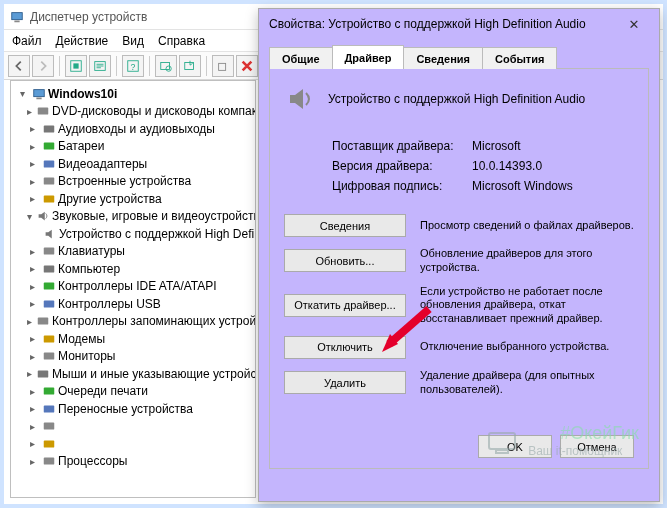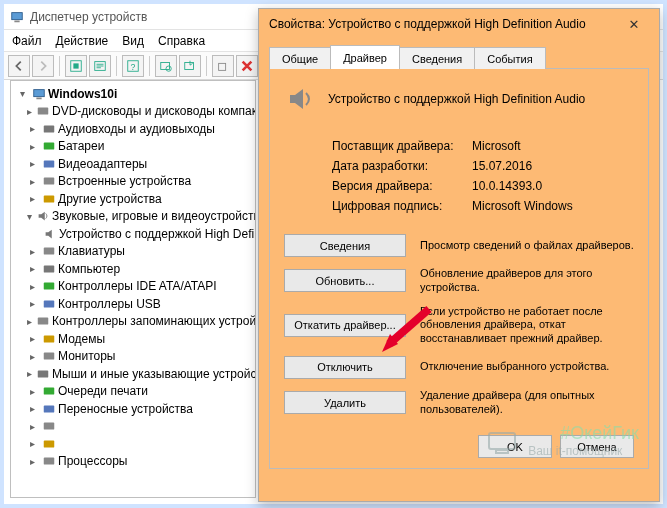--- a/index.html
+++ b/index.html
@@ -17,26 +17,26 @@
   .tsep { width:1px; height:20px; background:#ccc; margin:0 3px;}
   .tree { position:absolute; top:76px; left:6px; width:246px; bottom:6px; border:1px solid #bfbfbf; background:#fff; overflow:hidden; font-size:12px; padding:4px 2px;}
   .tree-row { display:flex; align-items:center; height:17.5px; white-space:nowrap; padding-left:4px; gap:2px;}
   .tw1 { padding-left: 14px; }
   .tw2 { padding-left: 30px; }
   .expander { width:11px; height:11px; display:inline-flex; align-items:center; justify-content:center; color:#666; font-size:10px; margin-right:2px;}
   .devicon { width:14px; height:14px; flex-shrink:0; }
   .right-panel { position:absolute; top:76px; left:256px; right:6px; bottom:6px; border:1px solid #bfbfbf; background:#fff; }
 
   
-  .props { position:absolute; top:4px; left:254px; width:402px; height:494px; background:#fdba74; border:1px solid #aaa; box-shadow:0 4px 12px rgba(0,0,0,.25); }
+  .props { position:absolute; top:4px; left:254px; width:402px; height:494px; background:#c4b5fd; border:1px solid #aaa; box-shadow:0 4px 12px rgba(0,0,0,.25); }
   .props-title { height:30px; display:flex; align-items:center; padding:0 10px; font-size:12px; justify-content:space-between; }
   .props-close { width:30px; height:22px; display:flex; align-items:center; justify-content:center; font-size:13px; color:#333; }
   .props-body { padding:6px 10px 8px 10px; }
   .tabstrip { display:flex; border-bottom:1px solid #bbb; font-size:11px; height:24px; align-items:flex-end; }
-  .tab { padding:4px 12px; border:1px solid #bbb; border-bottom:none; background:#f1f1f1; margin-right:-1px; position:relative; top:1px; height:22px; display:flex; align-items:center;}
+  .tab { padding:4px 12px; border:1px solid #bbb; border-bottom:none; background:#f1f1f1; margin-right:-1px; position:relative; top:1px; height:22px; display:flex; align-items:center;font-weight:bold;}
   .tab.active { background:#fff; height:24px; top:1px; }
   .tabcontent { border:1px solid #bbb; border-top:none; padding:14px 14px 10px 14px; height:400px; position:relative; }
   .device-head { display:flex; align-items:center; gap:12px; margin-bottom:18px; font-size:12px;}
   .infogrid { font-size:12px; margin-left:48px; margin-bottom:18px;margin-top:21px;}
   .infogrid .row { display:flex; height:20px; align-items:center;}
   .infogrid .k { width:140px; color:#000;}
   .infogrid .v { }
   .action-row { display:flex; align-items:center; gap:14px; font-size:11px; margin-bottom:10px;}
   .action-row .btn { width:122px; flex-shrink:0;}
   .action-row .desc { font-size:11px; line-height:1.25; }
@@ -312,24 +312,20 @@
               <path d="M22 10c4 4 4 8 0 12" stroke="#888" fill="none" stroke-width="2"></path>
             </svg>
         <span>Устройство с поддержкой High Definition Audio</span>
       </div>
       <div class="infogrid">
         <div class="row">
               <span class="k">Поставщик драйвера:</span>
               <span class="v">Microsoft</span>
             </div>
         <div class="row">
-              <span class="k">Дата разработки:</span>
-              <span class="v">15.07.2016</span>
-            </div>
-        <div class="row">
               <span class="k">Версия драйвера:</span>
               <span class="v">10.0.14393.0</span>
             </div>
         <div class="row">
               <span class="k">Цифровая подпись:</span>
               <span class="v">Microsoft Windows</span>
             </div>
       </div>
 
       <div class="action-row">

